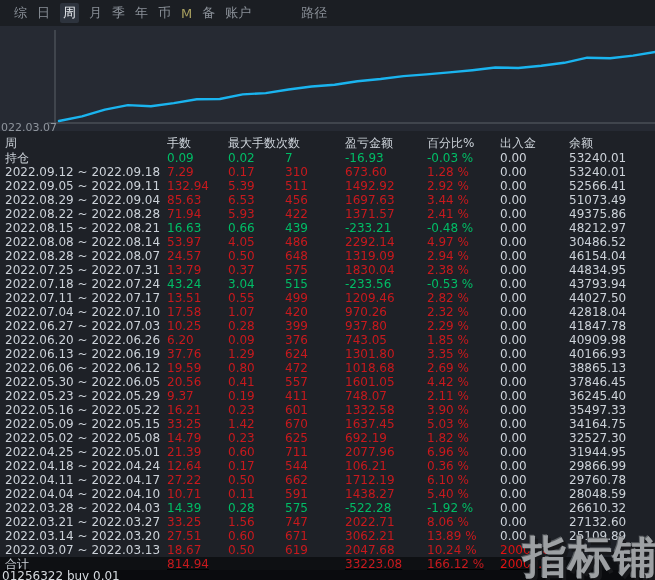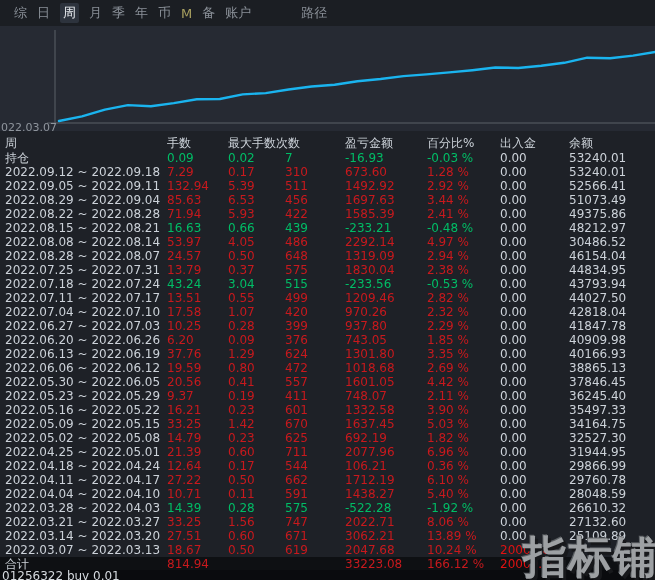--- a/index.html
+++ b/index.html
@@ -22,21 +22,21 @@
   .row{display:grid;grid-template-columns:162px 61px 57px 60px 82px 73px 52px 1fr;
        padding-left:5px;height:14px;line-height:14px;font-size:12px;white-space:nowrap;}
   .thead{height:16px;line-height:16px;color:#ccd2d9;}
   .cell{overflow:hidden;}
   .cell.balance{padding-left:17px;}
   .span2{grid-column:span 2;}
   .c-white{color:#ccd2d9;}
   .c-red{color:#c8191d;}
   .c-green{color:#00bd66;}
   .c-red-bright{color:#e01212;}
-  .total{background:#0e1013;height:15px;line-height:15px;}
+  .total{background:#0e1013;height:15px;line-height:15px;text-decoration:underline;}
   .statusline{position:absolute;top:570px;left:0;width:655px;height:14px;background:#0a0b0e;
        color:#d4d8dd;font-size:12px;line-height:13px;padding-left:2px;box-sizing:border-box;}
   .watermark{position:absolute;right:-3px;bottom:-7px;font-size:44px;font-weight:bold;
        color:#9da0a3;letter-spacing:1px;z-index:5;
        text-shadow:3px 3px 0 #17181b,-1px -1px 0 #5a5e62;}
 </style>
 </head>
 <body>
 
 <div class="app">
@@ -115,21 +115,21 @@
     <span class="cell c-red">1697.63</span>
     <span class="cell c-red">3.44 %</span>
     <span class="cell c-white">0.00</span>
     <span class="cell c-white balance">51073.49</span>
   </div>
         <div class="row">
     <span class="cell c-white">2022.08.22 ~ 2022.08.28</span>
     <span class="cell c-red">71.94</span>
     <span class="cell c-red">5.93</span>
     <span class="cell c-red">422</span>
-    <span class="cell c-red">1585.39</span>
+    <span class="cell c-red">1371.57</span>
     <span class="cell c-red">2.41 %</span>
     <span class="cell c-white">0.00</span>
     <span class="cell c-white balance">49375.86</span>
   </div>
         <div class="row">
     <span class="cell c-white">2022.08.15 ~ 2022.08.21</span>
     <span class="cell c-green">16.63</span>
     <span class="cell c-green">0.66</span>
     <span class="cell c-green">439</span>
     <span class="cell c-green">-233.21</span>

